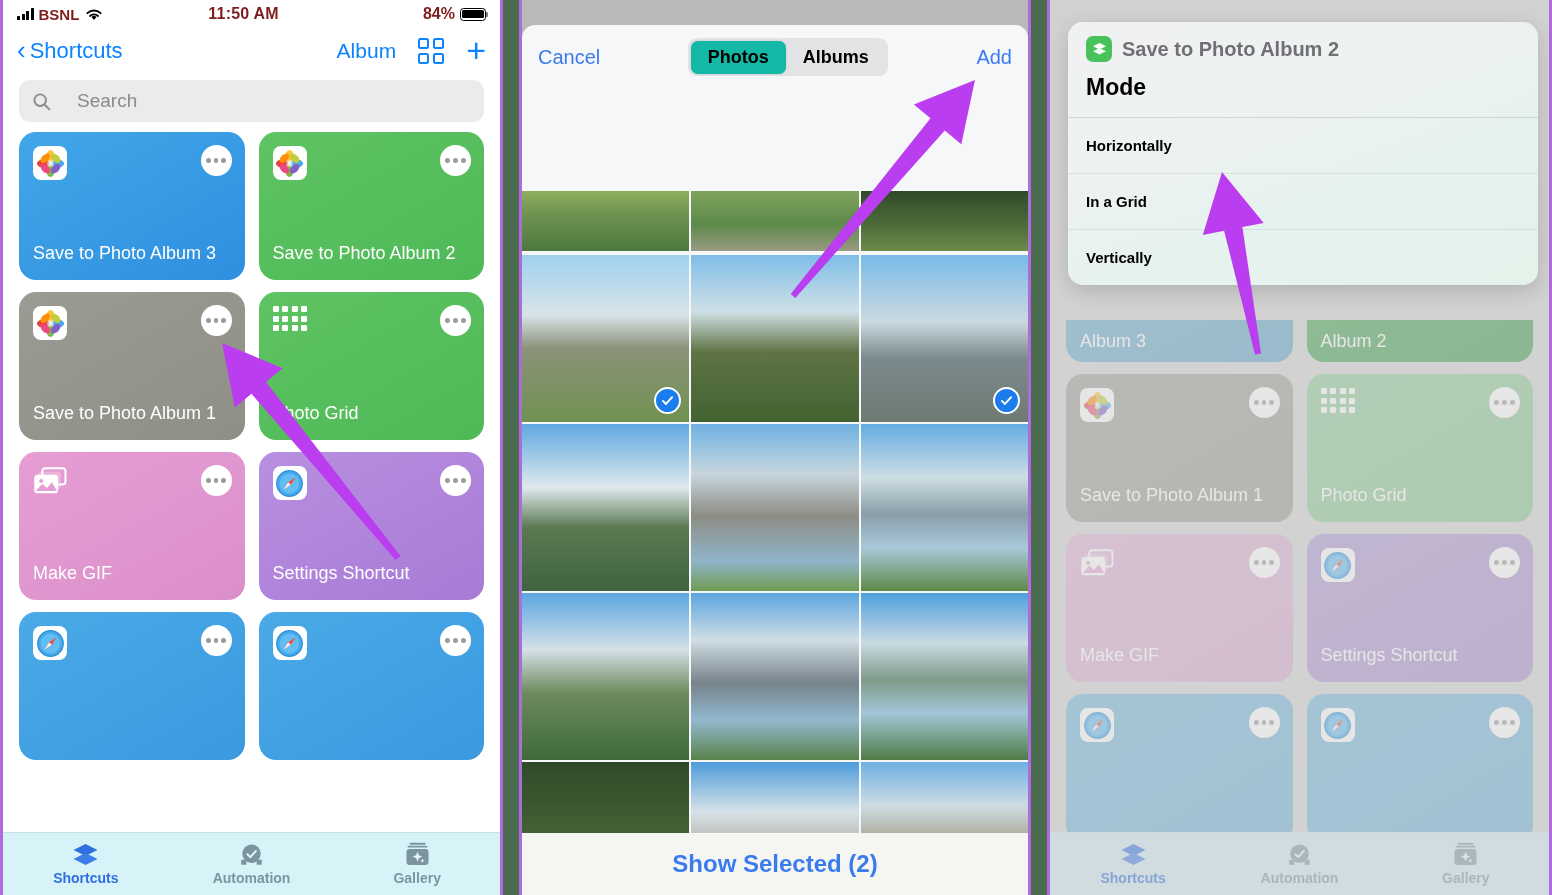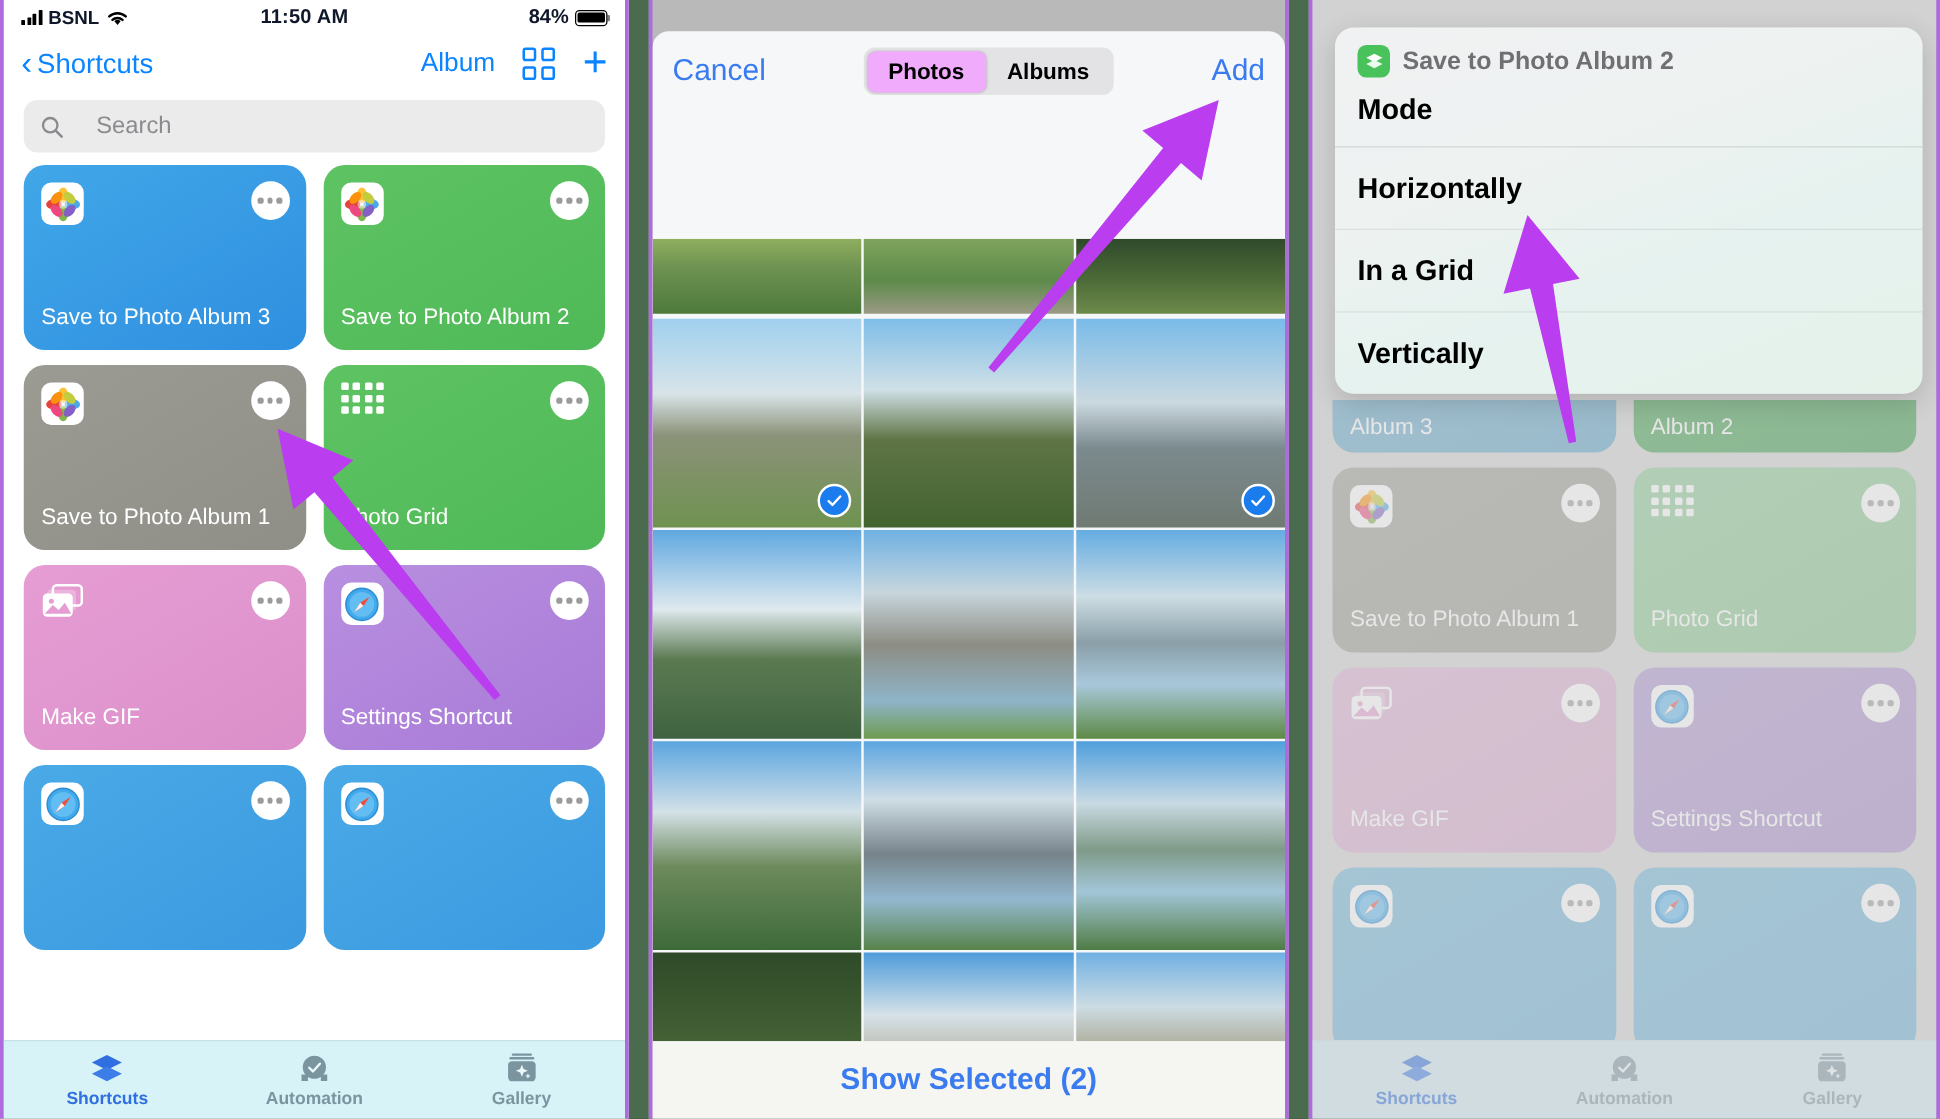--- a/index.html
+++ b/index.html
@@ -8,21 +8,21 @@
 
   
   .panel{position:absolute;top:0;height:895px;overflow:hidden;box-sizing:border-box;
          border-left:3px solid #b06ae0;border-right:3px solid #b06ae0;}
   #panel-left{left:0;width:503px;background:#ffffff;}
   #panel-mid{left:519px;width:512px;background:#b9b9b9;}
   #panel-right{left:1047px;width:505px;background:#d2d2d2;}
 
   
   .statusbar{position:relative;height:28px;display:flex;align-items:center;
-             padding:0 14px;box-sizing:border-box;font-size:16px;font-weight:bold;color:#0f172a;}
+             padding:0 14px;box-sizing:border-box;font-size:16px;font-weight:bold;color:#7f1d1d;}
   .sb-left{display:flex;align-items:center;gap:5px;}
   .sb-center{position:absolute;left:0;right:16px;text-align:center;font-size:16px;font-weight:bold;letter-spacing:.2px;}
   .sb-right{margin-left:auto;display:flex;align-items:center;gap:5px;position:relative;z-index:2;}
   .bars{display:flex;align-items:flex-end;gap:1.5px;height:12px;}
   .bars i{display:block;width:3px;background:#000;border-radius:.5px;}
   .bars i:nth-child(1){height:4px}.bars i:nth-child(2){height:6.5px}
   .bars i:nth-child(3){height:9px}.bars i:nth-child(4){height:12px}
   .carrier{font-size:15px;font-weight:bold;}
   .batt{width:26px;height:13px;border:1.6px solid #000;border-radius:3.5px;position:relative;box-sizing:border-box;padding:1.4px;}
   .batt::after{content:"";position:absolute;right:-3.4px;top:3.6px;width:2px;height:5px;background:#000;border-radius:0 1px 1px 0;opacity:.5;}
@@ -64,24 +64,24 @@
   .tabbar{position:absolute;left:0;right:0;bottom:0;height:62px;background:#d8f3f8;
           display:flex;align-items:center;border-top:1px solid #c2e3ea;}
   .tab{flex:1;display:flex;flex-direction:column;align-items:center;gap:3px;cursor:pointer;}
   .tab .tlabel{font-size:14px;font-weight:bold;color:#7b95a0;}
   .tab.active .tlabel{color:#2f6fe0;}
 
   
   .sheet{position:absolute;left:0;right:0;top:25px;bottom:0;background:#f6f7f8;border-radius:13px 13px 0 0;overflow:hidden;}
   .sheet-head{padding:12px 16px 0;}
   .sheet-top{display:flex;align-items:center;height:40px;}
-  .sheet-btn{color:#3a7bf0;font-size:24px;cursor:pointer;}
+  .sheet-btn{color:#3a7bf0;font-size:20px;cursor:pointer;}
   .seg{margin:0 auto;background:#e3e3e6;border-radius:9px;padding:2.5px;display:flex;gap:0;}
   .seg div{padding:6px 17px;border-radius:7px;font-size:18px;font-weight:bold;color:#000;cursor:pointer;}
-  .seg div.on{background:#f0abfc;box-shadow:0 0 2px rgba(0,0,0,.18);}
+  .seg div.on{background:#14b8a6;box-shadow:0 0 2px rgba(0,0,0,.18);}
   .psearch{margin:10px 0 12px;height:40px;background:#e7e7ea;border-radius:10px;
            display:flex;align-items:center;gap:10px;padding:0 13px;box-sizing:border-box;cursor:text;}
   .psearch span{color:#7b7b80;font-size:19px;}
   .photogrid{position:absolute;left:0;right:0;top:166px;bottom:62px;
              display:grid;grid-template-columns:repeat(3,1fr);grid-auto-rows:167px;gap:2px;overflow:hidden;}
   .ph{position:relative;overflow:hidden;}
   .check{position:absolute;right:8px;bottom:8px;width:27px;height:27px;border-radius:50%;
          background:#1b7ced;border:2px solid #fff;box-sizing:border-box;
          display:flex;align-items:center;justify-content:center;}
   .showsel{position:absolute;left:0;right:0;bottom:0;height:62px;background:#f5f5f1;
@@ -93,21 +93,21 @@
   #panel-right .dim{position:absolute;inset:0;background:rgba(210,210,210,.55);pointer-events:none;}
 
   .menu{position:absolute;left:18px;top:22px;width:470px;border-radius:15px;overflow:hidden;
         background:linear-gradient(160deg,#f0f1f2 0%,#eef2f1 35%,#e6f2ef 62%,#e4f2ea 100%);
         box-shadow:0 6px 22px rgba(0,0,0,.16);}
   .menu-head{padding:14px 18px 12px;display:flex;align-items:center;gap:10px;}
   .menu-head .mi{width:26px;height:26px;border-radius:7px;background:#49c25c;
                  display:flex;align-items:center;justify-content:center;}
   .menu-head .mt{color:#6f6f74;font-size:20px;font-weight:600;}
   .menu-mode{padding:0 18px 16px;font-size:23px;font-weight:bold;color:#000;}
-  .menu-item{padding:19px 18px;font-size:23px;font-weight:bold;color:#000;
+  .menu-item{padding:19px 18px;font-size:15px;font-weight:bold;color:#000;
              border-top:1px solid rgba(0,0,0,.11);cursor:pointer;}
   .menu-item.sep-light{border-top:1px solid rgba(0,0,0,.07);}
 
   
   .arrow{position:absolute;pointer-events:none;}
 </style>
 </head>
 <body>
 
 <svg width="0" height="0" style="position:absolute" aria-hidden="true">

